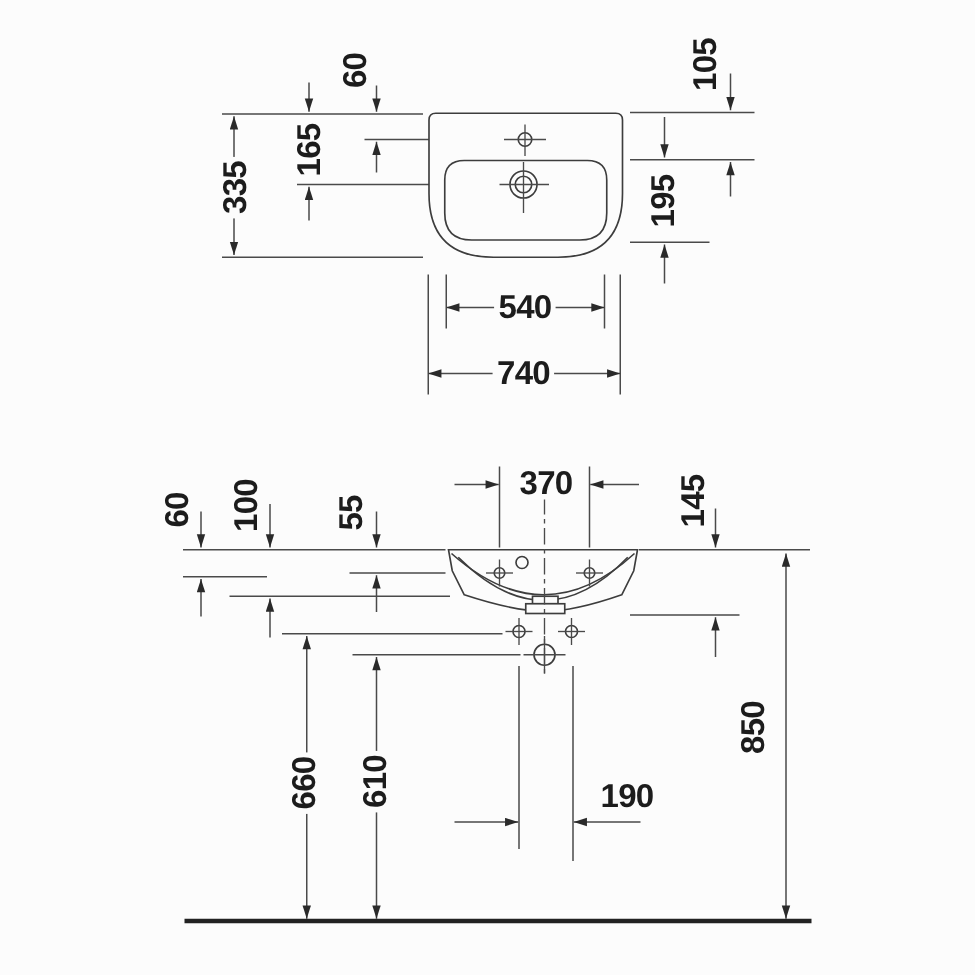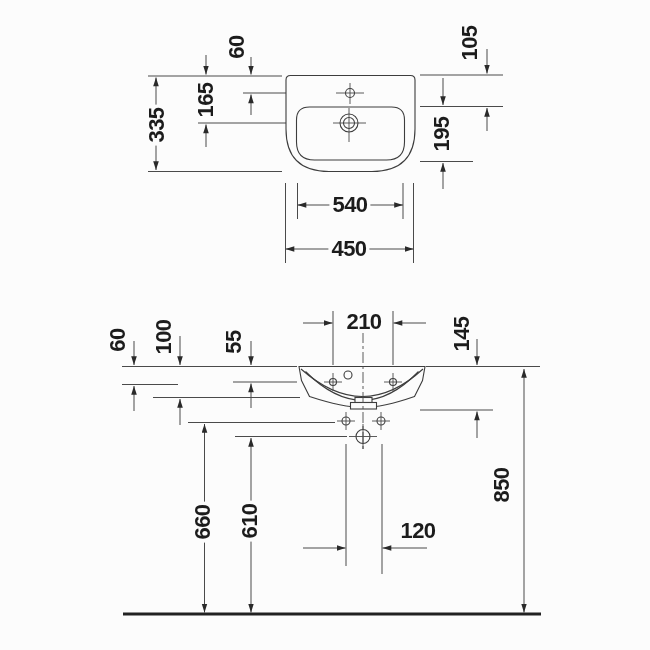--- a/index.html
+++ b/index.html
@@ -132,25 +132,25 @@
 
   <line x1="123" y1="614" x2="541" y2="614" stroke="#222222" stroke-width="3"></line>
 </svg>
 
 <div class="dim v bg" style="left:157px;top:125px">335</div>
 <div class="dim v" style="left:206px;top:100px">165</div>
 <div class="dim v" style="left:237px;top:47px">60</div>
 <div class="dim v" style="left:470px;top:43px">105</div>
 <div class="dim v bg" style="left:442px;top:134px">195</div>
 <div class="dim bg" style="left:350px;top:205px">540</div>
-<div class="dim bg" style="left:349px;top:249px">450</div>
+<div class="dim bg" style="left:349px;top:249px">740</div>
 
-<div class="dim bg" style="left:364px;top:322px">210</div>
+<div class="dim bg" style="left:364px;top:322px">370</div>
 <div class="dim v" style="left:462px;top:334px">145</div>
 <div class="dim v" style="left:118px;top:340px">60</div>
 <div class="dim v" style="left:164px;top:337px">100</div>
 <div class="dim v" style="left:234px;top:342px">55</div>
 <div class="dim v bg" style="left:203px;top:522px">660</div>
 <div class="dim v bg" style="left:250px;top:521px">610</div>
-<div class="dim" style="left:418px;top:531px">120</div>
+<div class="dim" style="left:418px;top:531px">190</div>
 <div class="dim v" style="left:502px;top:485px">850</div>
 
 </div>
 
 </body></html>

